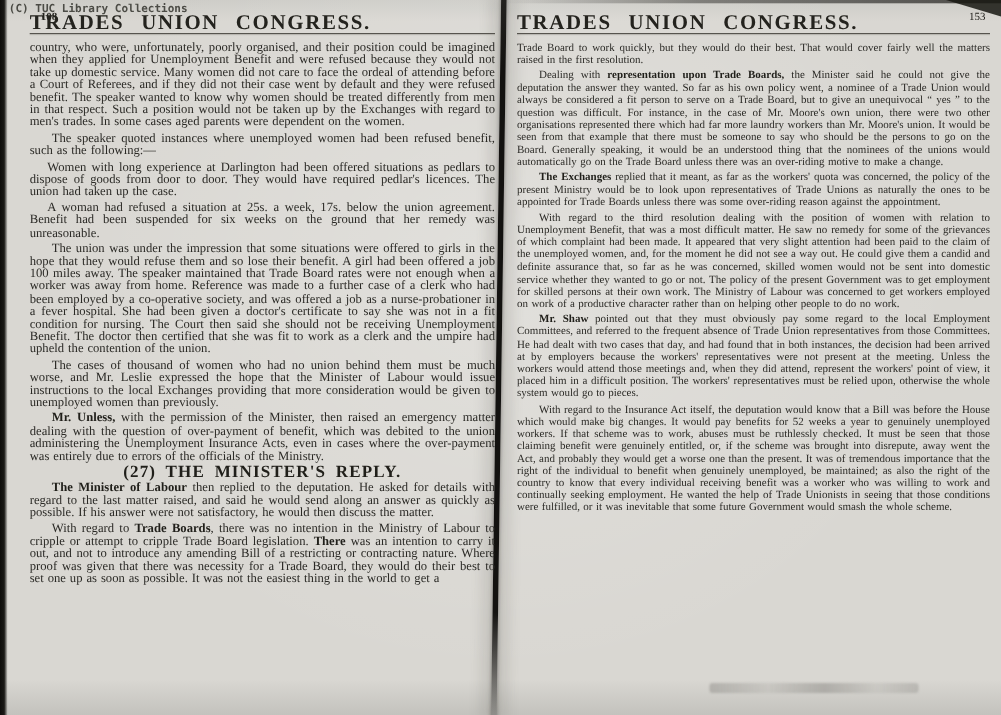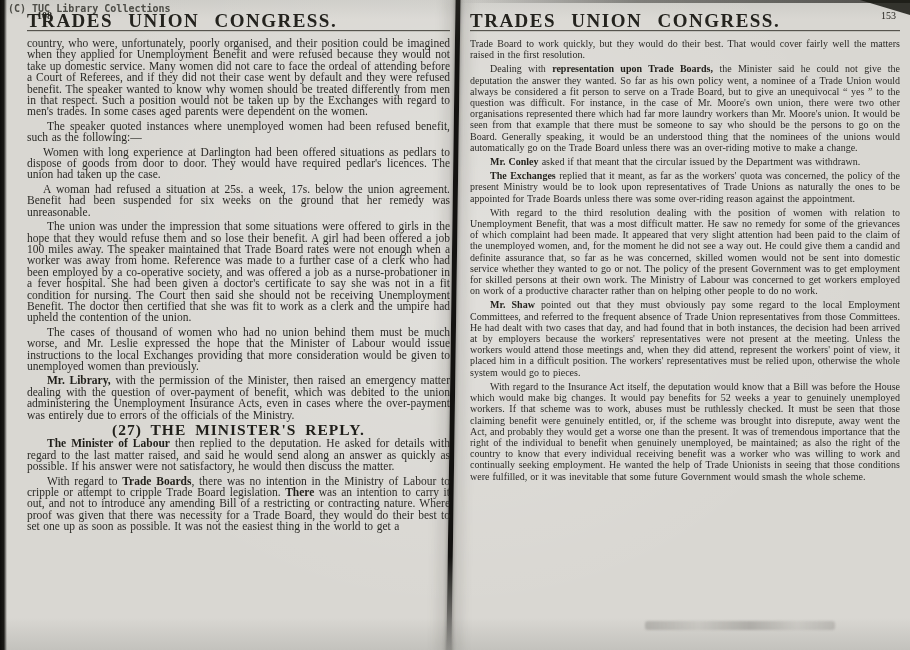--- a/index.html
+++ b/index.html
@@ -66,37 +66,36 @@
     <span class="running-title">TRADES UNION CONGRESS.</span>
   </div>
   <hr class="header-rule">
   <div class="page-body">
       <p class="para"><span>country, who were, unfortunately, poorly organised, and their position could be imagined when they applied for Unemployment Benefit and were refused because they would not take up domestic service. Many women did not care to face the ordeal of attending before a Court of Referees, and if they did not their case went by default and they were refused benefit. The speaker wanted to know why women should be treated differently from men in that respect. Such a position would not be taken up by the Exchanges with regard to men's trades. In some cases aged parents were dependent on the women.</span></p>
       <p class="para indent"><span>The speaker quoted instances where unemployed women had been refused benefit, such as the following:—</span></p>
       <p class="quote"><span>Women with long experience at Darlington had been offered situations as pedlars to dispose of goods from door to door. They would have required pedlar's licences. The union had taken up the case.</span></p>
       <p class="quote"><span>A woman had refused a situation at 25s. a week, 17s. below the union agreement. Benefit had been suspended for six weeks on the ground that her remedy was unreasonable.</span></p>
       <p class="para indent"><span>The union was under the impression that some situations were offered to girls in the hope that they would refuse them and so lose their benefit. A girl had been offered a job 100 miles away. The speaker maintained that Trade Board rates were not enough when a worker was away from home. Reference was made to a further case of a clerk who had been employed by a co-operative society, and was offered a job as a nurse-probationer in a fever hospital. She had been given a doctor's certificate to say she was not in a fit condition for nursing. The Court then said she should not be receiving Unemployment Benefit. The doctor then certified that she was fit to work as a clerk and the umpire had upheld the contention of the union.</span></p>
       <p class="para indent"><span>The cases of thousand of women who had no union behind them must be much worse, and Mr. Leslie expressed the hope that the Minister of Labour would issue instructions to the local Exchanges providing that more consideration would be given to unemployed women than previously.</span></p>
-      <p class="para indent"><b>Mr. Library,</b><span> with the permission of the Minister, then raised an emergency matter dealing with the question of over-payment of benefit, which was debited to the union administering the Unemployment Insurance Acts, even in cases where the over-payment was entirely due to errors of the officials of the Ministry.</span></p>
+      <p class="para indent"><b>Mr. Unless,</b><span> with the permission of the Minister, then raised an emergency matter dealing with the question of over-payment of benefit, which was debited to the union administering the Unemployment Insurance Acts, even in cases where the over-payment was entirely due to errors of the officials of the Ministry.</span></p>
       <p class="heading-large"><b>(27) THE MINISTER'S REPLY.</b></p>
       <p class="para indent"><b>The Minister of Labour</b><span> then replied to the deputation. He asked for details with regard to the last matter raised, and said he would send along an answer as quickly as possible. If his answer were not satisfactory, he would then discuss the matter.</span></p>
       <p class="para indent"><span>With regard to </span><b>Trade Boards</b><span>, there was no intention in the Ministry of Labour to cripple or attempt to cripple Trade Board legislation. </span><b>There</b><span> was an intention to carry it out, and not to introduce any amending Bill of a restricting or contracting nature. Where proof was given that there was necessity for a Trade Board, they would do their best to set one up as soon as possible. It was not the easiest thing in the world to get a</span></p>
     </div>
 </div>
 
 <div class="page page-right">
   <div class="page-header">
     <span class="running-title">TRADES UNION CONGRESS.</span>
     <span class="pagenum">153</span>
   </div>
   <hr class="header-rule">
   <div class="page-body">
       <p class="para"><span>Trade Board to work quickly, but they would do their best. That would cover fairly well the matters raised in the first resolution.</span></p>
       <p class="para indent"><span>Dealing with </span><b>representation upon Trade Boards,</b><span> the Minister said he could not give the deputation the answer they wanted. So far as his own policy went, a nominee of a Trade Union would always be considered a fit person to serve on a Trade Board, but to give an unequivocal “ yes ” to the question was difficult. For instance, in the case of Mr. Moore's own union, there were two other organisations represented there which had far more laundry workers than Mr. Moore's union. It would be seen from that example that there must be someone to say who should be the persons to go on the Board. Generally speaking, it would be an understood thing that the nominees of the unions would automatically go on the Trade Board unless there was an over-riding motive to make a change.</span></p>
-      <p class="para indent"><b>Mr. Conley</b><span> asked if that meant that the circular issued by the Department was withdrawn.</span></p>
       <p class="para indent"><b>The Exchanges</b><span> replied that it meant, as far as the workers' quota was concerned, the policy of the present Ministry would be to look upon representatives of Trade Unions as naturally the ones to be appointed for Trade Boards unless there was some over-riding reason against the appointment.</span></p>
       <p class="para indent"><span>With regard to the third resolution dealing with the position of women with relation to Unemployment Benefit, that was a most difficult matter. He saw no remedy for some of the grievances of which complaint had been made. It appeared that very slight attention had been paid to the claim of the unemployed women, and, for the moment he did not see a way out. He could give them a candid and definite assurance that, so far as he was concerned, skilled women would not be sent into domestic service whether they wanted to go or not. The policy of the present Government was to get employment for skilled persons at their own work. The Ministry of Labour was concerned to get workers employed on work of a productive character rather than on helping other people to do no work.</span></p>
       <p class="para indent"><b>Mr. Shaw</b><span> pointed out that they must obviously pay some regard to the local Employment Committees, and referred to the frequent absence of Trade Union representatives from those Committees. He had dealt with two cases that day, and had found that in both instances, the decision had been arrived at by employers because the workers' representatives were not present at the meeting. Unless the workers would attend those meetings and, when they did attend, represent the workers' point of view, it placed him in a difficult position. The workers' representatives must be relied upon, otherwise the whole system would go to pieces.</span></p>
       <p class="para indent"><span>With regard to the Insurance Act itself, the deputation would know that a Bill was before the House which would make big changes. It would pay benefits for 52 weeks a year to genuinely unemployed workers. If that scheme was to work, abuses must be ruthlessly checked. It must be seen that those claiming benefit were genuinely entitled, or, if the scheme was brought into disrepute, away went the Act, and probably they would get a worse one than the present. It was of tremendous importance that the right of the individual to benefit when genuinely unemployed, be maintained; as also the right of the country to know that every individual receiving benefit was a worker who was willing to work and continually seeking employment. He wanted the help of Trade Unionists in seeing that those conditions were fulfilled, or it was inevitable that some future Government would smash the whole scheme.</span></p>
     </div>
 </div>
 
 <div class="smudge"></div>
 
 </body></html>

